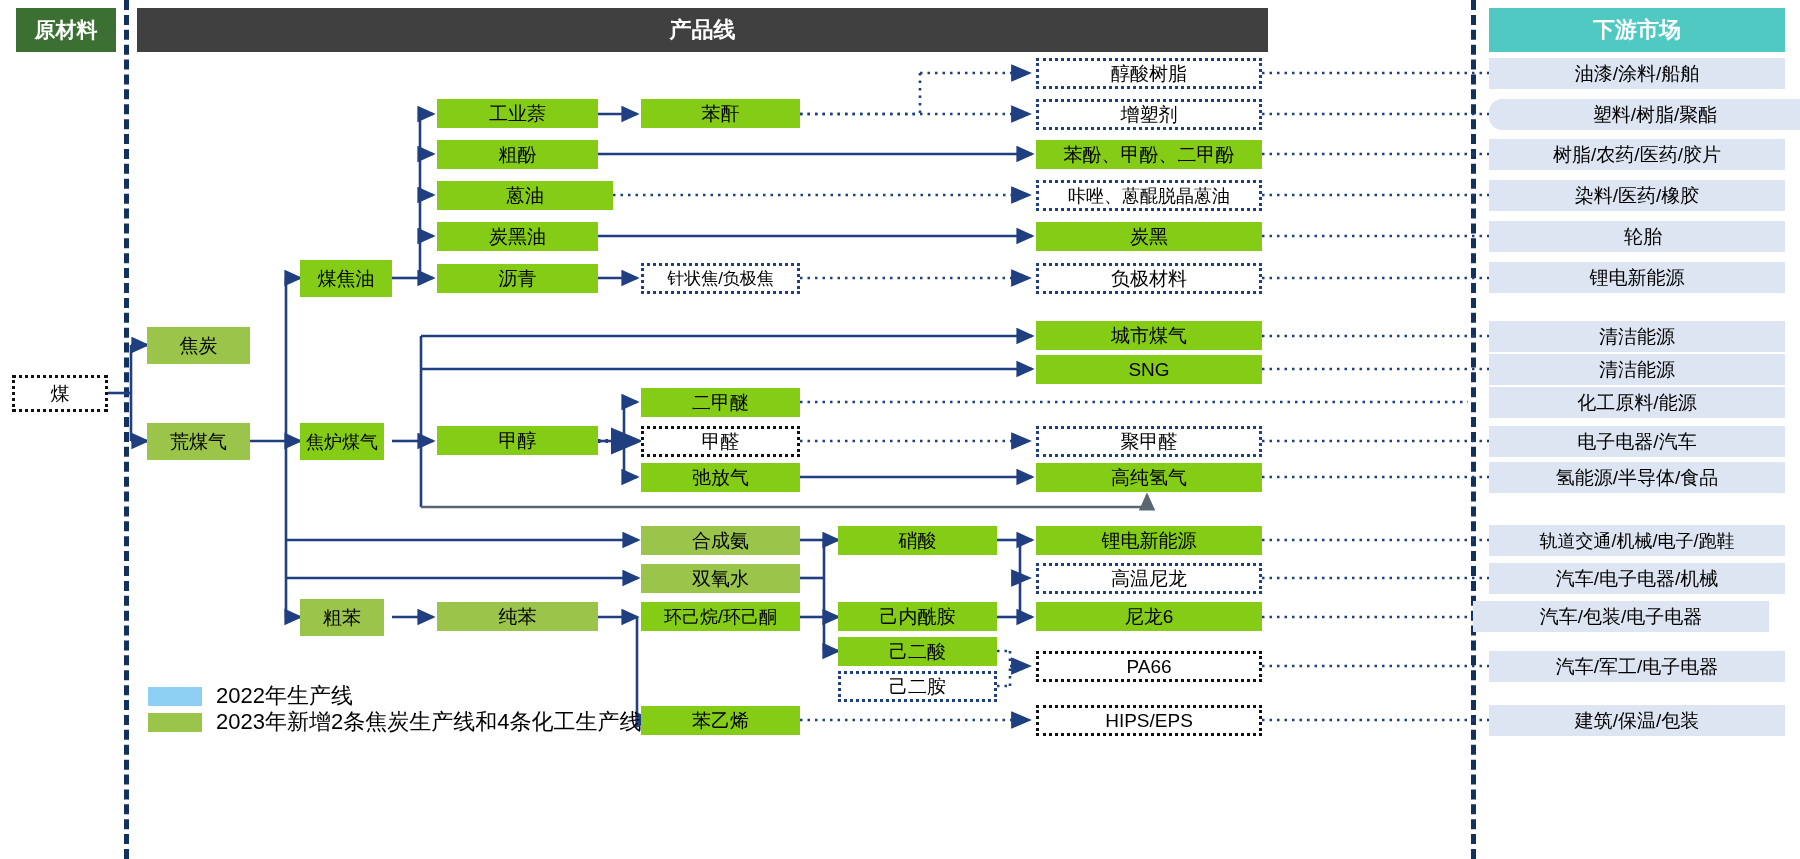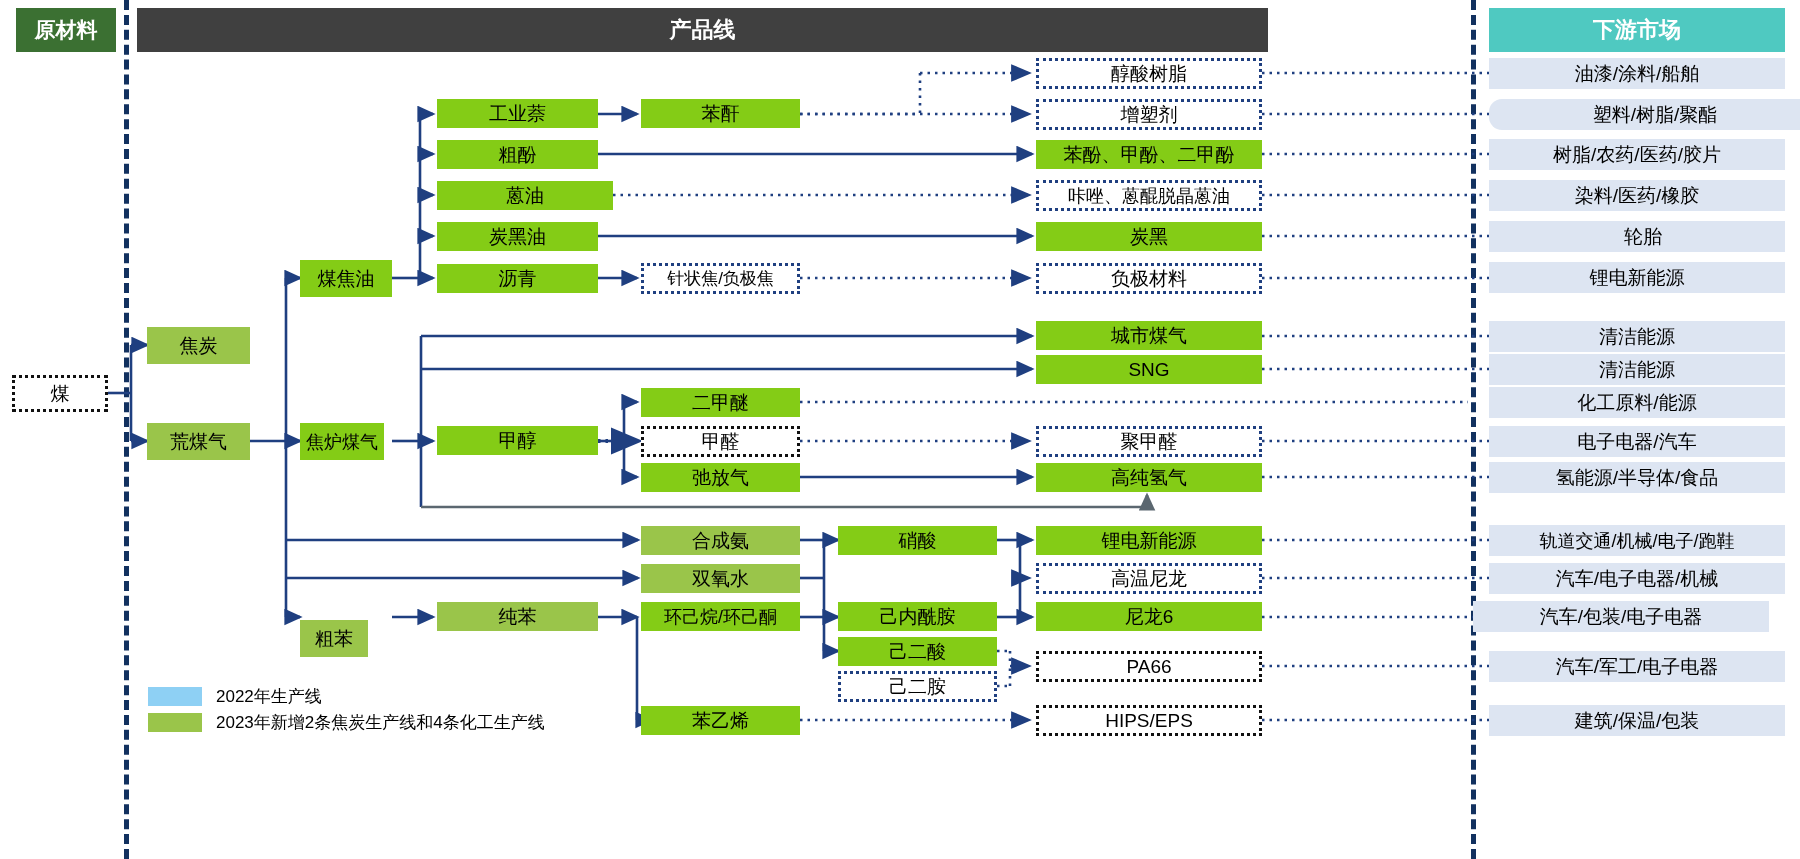--- a/index.html
+++ b/index.html
@@ -37,21 +37,21 @@
 
   
   #wires{position:absolute;left:0;top:0;width:1800px;height:859px;pointer-events:none;}
 
   
   #legend{position:absolute;left:148px;top:685px;font-size:17px;color:#000;}
   .lg-row{display:flex;align-items:center;height:22px;margin-bottom:4px;}
   .lg-sw{width:54px;height:19px;margin-right:14px;flex:0 0 auto;}
   .lg-sw.blue{background:#8ed0f4;}
   .lg-sw.green{background:#9ac54a;}
-  .lg-tx{font-size:17px;white-space:nowrap;text-align:center;}
+  .lg-tx{font-size:22px;white-space:nowrap;text-align:center;}
 </style>
 </head>
 <body>
 
 <div id="stage">
 
   <div class="hdr" id="hdr-raw">原材料</div>
   <div class="hdr" id="hdr-prod">产品线</div>
   <div class="hdr" id="hdr-down">下游市场</div>
 
@@ -182,21 +182,21 @@
     </g>
   </svg>
 
   <div class="node dash-black" style="left:12px;  top:375px; width:96px;  height:37px;">煤</div>
 
   <div class="node green" style="left:147px; top:327px; width:103px; height:37px;">焦炭</div>
   <div class="node green" style="left:147px; top:423px; width:103px; height:37px;">荒煤气</div>
 
   <div class="node blue" style="left:300px; top:260px; width:92px; height:37px;">煤焦油</div>
   <div class="node blue" style="left:300px; top:423px; width:84px; height:37px; font-size:18px;">焦炉煤气</div>
-  <div class="node green" style="left:300px; top:620px; width:68px; height:37px;">粗苯</div>
+  <div class="node green" style="left:300px; top:599px; width:84px; height:37px;">粗苯</div>
 
   <div class="node blue" style="left:437px; top:99px;  width:161px; height:29px;">工业萘</div>
   <div class="node blue" style="left:437px; top:140px; width:161px; height:29px;">粗酚</div>
   <div class="node blue" style="left:437px; top:181px; width:176px; height:29px;">蒽油</div>
   <div class="node blue" style="left:437px; top:222px; width:161px; height:29px;">炭黑油</div>
   <div class="node blue" style="left:437px; top:264px; width:161px; height:29px;">沥青</div>
 
   <div class="node blue" style="left:437px; top:426px; width:161px; height:29px;">甲醇</div>
 
   <div class="node green" style="left:437px; top:602px; width:161px; height:29px;">纯苯</div>

